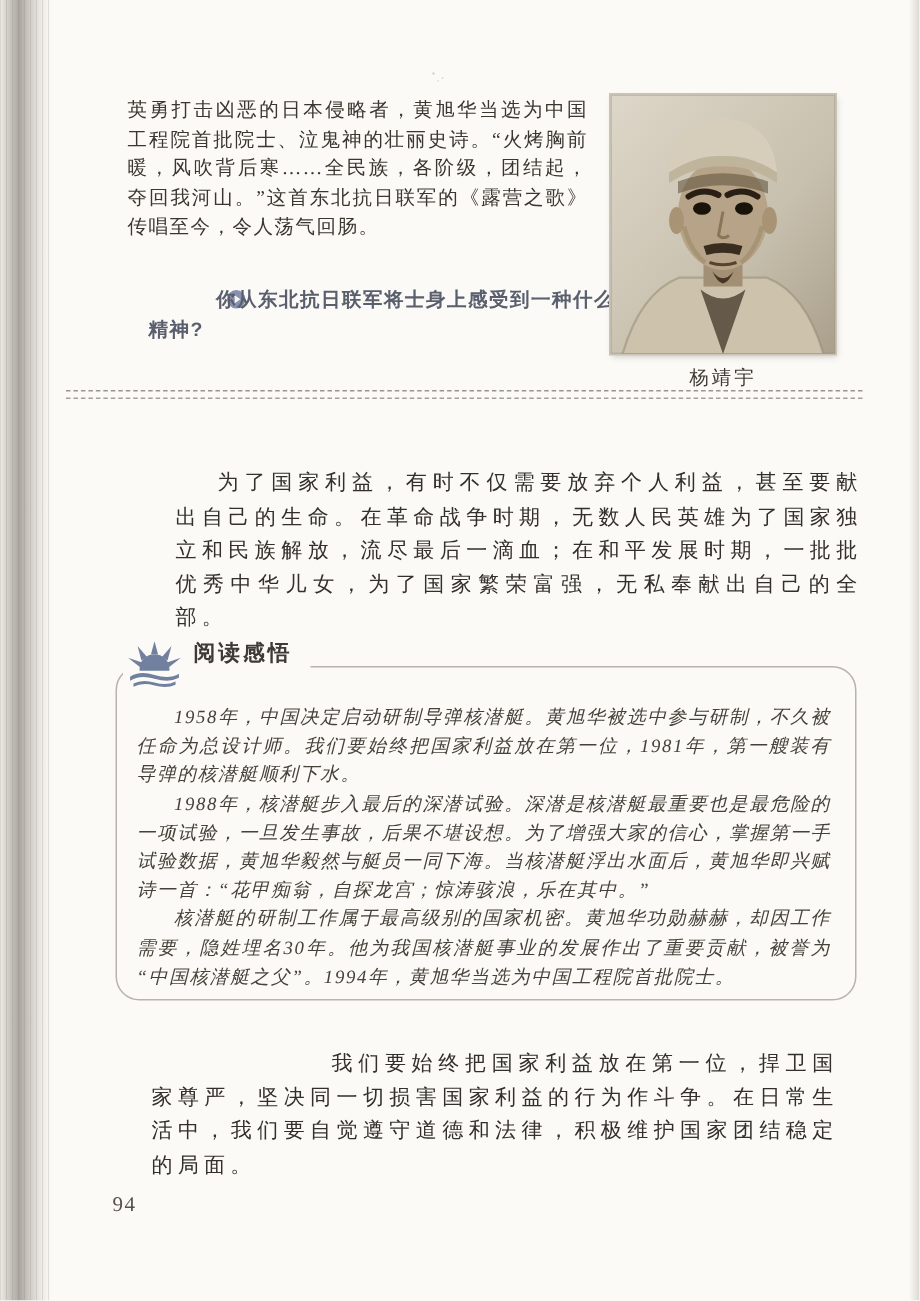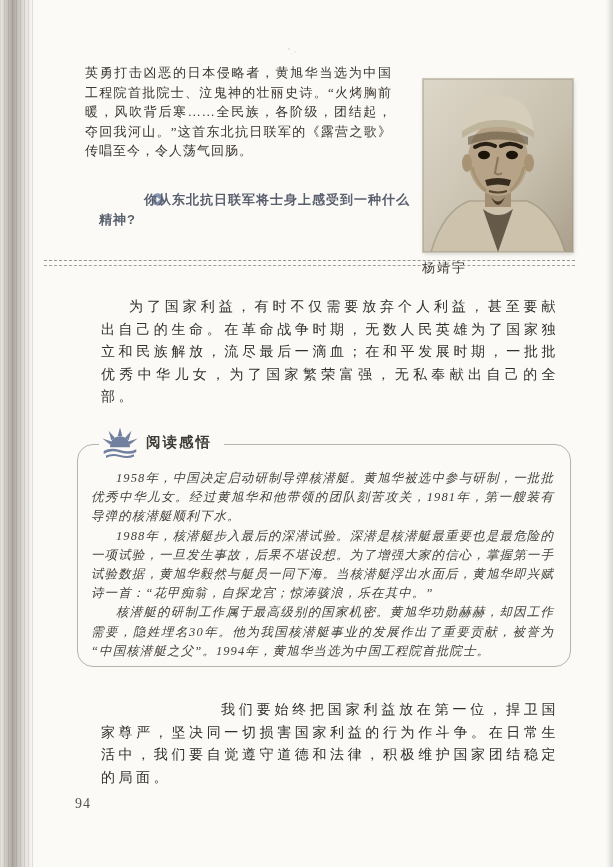--- a/index.html
+++ b/index.html
@@ -39,21 +39,21 @@
     margin:0;
   }
   .question{
     position:absolute;left:85px;top:176px;width:312px;
     font-family:"Liberation Sans","DejaVu Sans",sans-serif;
     font-size:13px;line-height:20px;font-weight:bold;letter-spacing:1px;
     color:#5a5f6e;text-indent:26px;margin:14px;
   }
   .q-icon{display:inline-block;width:13px;height:13px;vertical-align:-2px;margin-right:6px;}
 
-  .photo-fig{position:absolute;left:406px;top:63px;width:152px;margin:16px;text-align:left;}
+  .photo-fig{position:absolute;left:406px;top:63px;width:152px;margin:0;text-align:center;}
   .photo-frame{
     width:150px;height:173px;margin:0 auto;
     box-shadow:0 0 0 1px #cac4b6, 1px 2px 4px rgba(90,85,75,.25);
     background:#d8d2c4;
   }
   .photo-frame svg{display:block;width:150px;height:173px;}
   .photo-caption{
     display:block;margin-top:7px;font-size:13px;letter-spacing:2px;color:#3f3a33;
   }
 
@@ -61,32 +61,32 @@
   .divider{
     position:absolute;left:44px;top:260px;width:531px;height:4px;
     border-top:1px dashed #98958c;border-bottom:1px dashed #a3a097;
   }
 
   
   .body-para{
     position:absolute;left:101px;top:296px;width:458px;
     font-size:14px;line-height:22.5px;letter-spacing:3.5px;
     color:#33302b;text-align:justify;text-justify:inter-character;
-    text-indent:2em;margin:0;
+    text-indent:2em;margin:16px;
   }
 
   
   .reading-box{
     position:absolute;left:77px;top:444px;width:494px;height:223px;
     box-sizing:border-box;border:1px solid #b8b4aa;border-radius:16px;
     padding:24px 16px 0 13px;
   }
   .box-header{
-    position:absolute;top:-19px;left:21px;
-    display:flex;align-items:center;gap:7px;
+    position:absolute;top:-19px;left:4px;
+    display:flex;gap:7px;
     background:#fbfaf6;padding:0 12px 0 2px;
   }
   .box-header svg{display:block;}
   .box-title{
     font-family:"Liberation Sans","DejaVu Sans",sans-serif;
     font-size:14.5px;font-weight:bold;letter-spacing:2px;color:#3e3b36;
   }
   .reading-box p{
     font-size:12.5px;line-height:19.2px;letter-spacing:1.1px;
     font-style:italic;color:#46423a;
@@ -193,21 +193,21 @@
             <path d="M1.5,13.5 L11.8,17 L10.2,20.4 Z"></path>
             <path d="M40.5,13.5 L30.2,17 L31.8,20.4 Z"></path>
             <path d="M10,22 A11,11 0 0 1 32,22 L32,23.2 L10,23.2 Z"></path>
             <path d="M3,27.5 Q10,23 21,26.3 Q32,29.6 39,25.4 L39,28.4 Q32,32.2 21,29 Q10,25.8 3,30.6 Z"></path>
             <path d="M5.5,32.5 Q12,29.2 21,31.8 Q30,34.4 36.5,31 L36.5,33.4 Q30,36.4 21,34 Q12,31.6 5.5,35 Z"></path>
           </g>
         </svg>
       </span>
       <span class="box-title">阅读感悟</span>
     </div>
-    <p>1958年，中国决定启动研制导弹核潜艇。黄旭华被选中参与研制，一批批优秀中华儿女。经过黄旭华和他带领的团队刻苦攻关，1981年，第一艘装有导弹的核潜艇顺利下水。</p>
+    <p>1958年，中国决定启动研制导弹核潜艇。黄旭华被选中参与研制，不久被任命为总设计师。我们要始终把国家利益放在第一位，1981年，第一艘装有导弹的核潜艇顺利下水。</p>
     <p>1988年，核潜艇步入最后的深潜试验。深潜是核潜艇最重要也是最危险的一项试验，一旦发生事故，后果不堪设想。为了增强大家的信心，掌握第一手试验数据，黄旭华毅然与艇员一同下海。当核潜艇浮出水面后，黄旭华即兴赋诗一首：“花甲痴翁，自探龙宫；惊涛骇浪，乐在其中。”</p>
     <p>核潜艇的研制工作属于最高级别的国家机密。黄旭华功勋赫赫，却因工作需要，隐姓埋名30年。他为我国核潜艇事业的发展作出了重要贡献，被誉为“中国核潜艇之父”。1994年，黄旭华当选为中国工程院首批院士。</p>
   </section>
 
   <p class="closing-para">我们要始终把国家利益放在第一位，捍卫国家尊严，坚决同一切损害国家利益的行为作斗争。在日常生活中，我们要自觉遵守道德和法律，积极维护国家团结稳定的局面。</p>
 
   <div class="footer">
     <span class="page-num">94</span>
   </div>
 </div>

